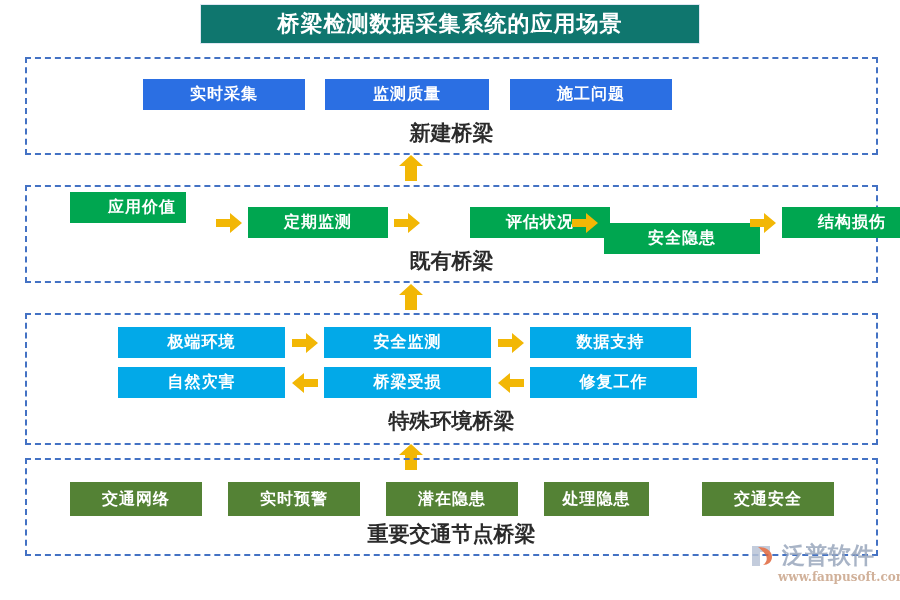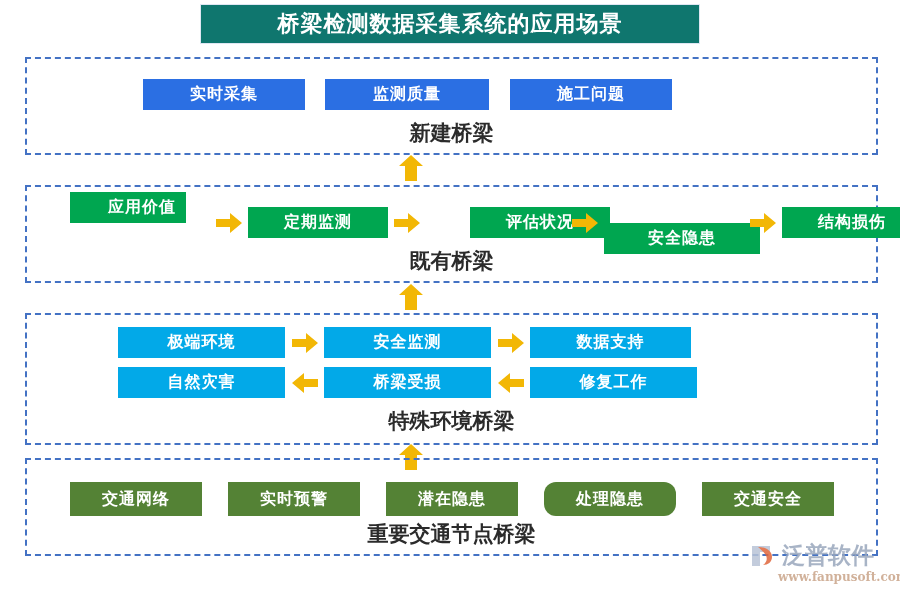--- a/index.html
+++ b/index.html
@@ -236,21 +236,21 @@
   <div class="arrow-up" style="left:399px; top:444px;">
     <svg viewBox="0 0 24 26" width="24" height="26">
       <polygon points="12,0 24,11 18,11 18,26 6,26 6,11 0,11" fill="#F2B705"></polygon>
     </svg>
   </div>
 
   <div class="section" id="sec-traffic">
     <div class="node olive" style="left:43px; top:22px; width:132px; height:34px;">交通网络</div>
     <div class="node olive" style="left:201px; top:22px; width:132px; height:34px;">实时预警</div>
     <div class="node olive" style="left:359px; top:22px; width:132px; height:34px;">潜在隐患</div>
-    <div class="node olive" style="left:517px; top:22px; width:132px; height:34px;border-radius:12px;">处理隐患</div>
+    <div class="node olive" style="left:517px; top:22px; width:105px; height:34px;">处理隐患</div>
     <div class="node olive" style="left:675px; top:22px; width:132px; height:34px;">交通安全</div>
 
     <div class="section-label">重要交通节点桥梁</div>
   </div>
 
   <div class="watermark">
     <div class="wm-row">
       <span class="wm-mark">
         <svg viewBox="0 0 32 30" width="32" height="30">
           <path d="M4 6 L22 6 L22 12 L12 12 L12 26 L4 26 Z" fill="#b9c4d6"></path>

